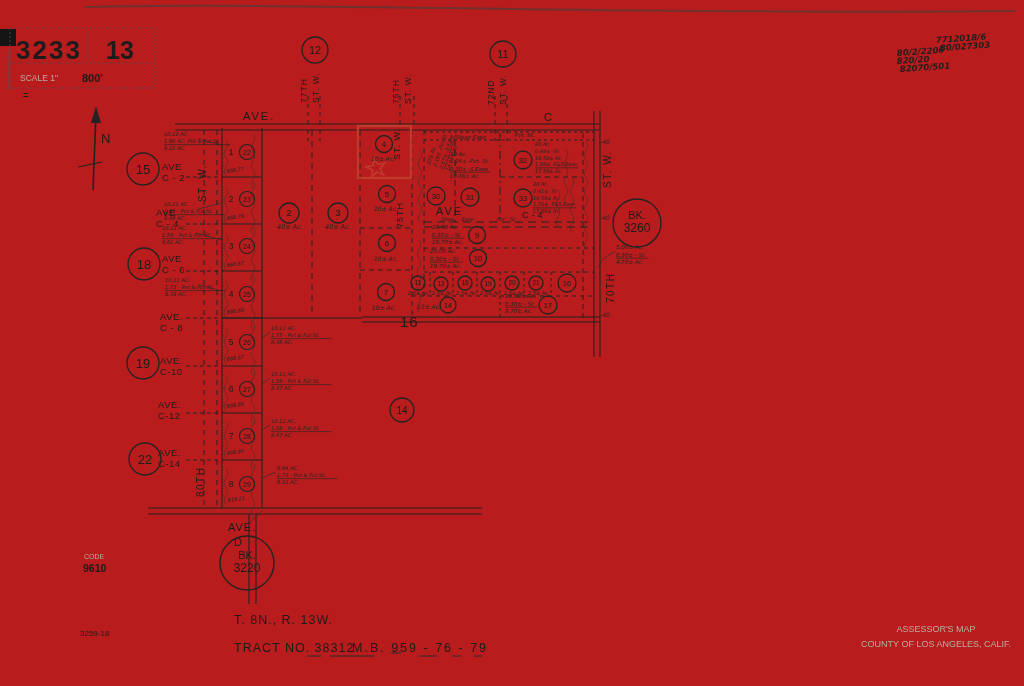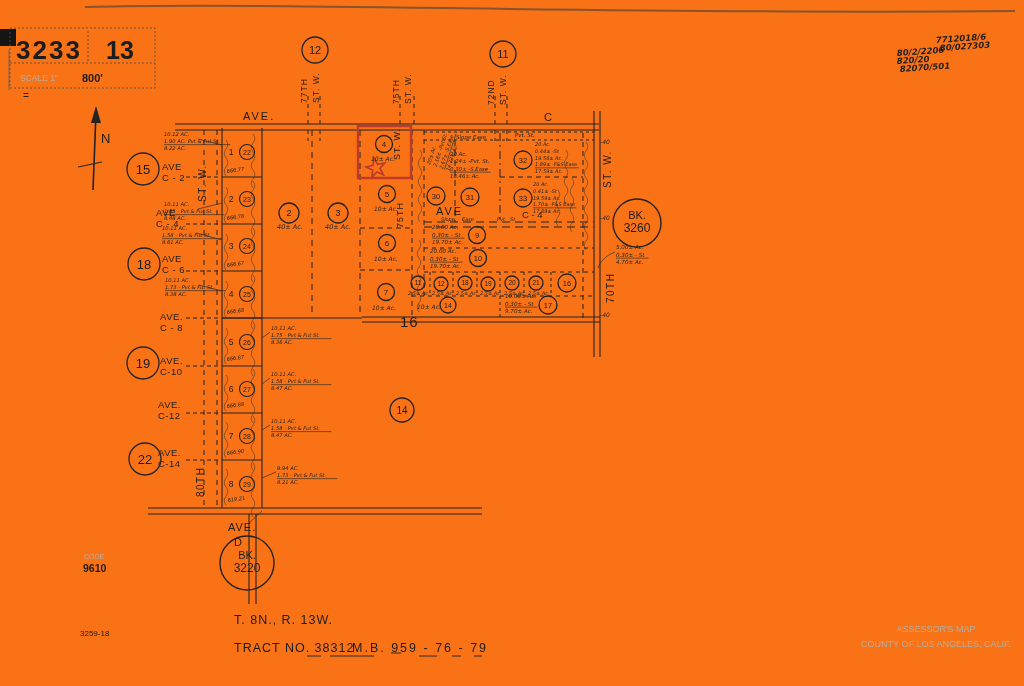--- a/index.html
+++ b/index.html
@@ -1,16 +1,16 @@
 <!DOCTYPE html>
 <html><head>
 <meta charset="utf-8">
 <style>
   html,body{margin:0;padding:0;background:#9a9a9a;}
-  .page{position:relative;width:1024px;height:686px;background:#f97316;overflow:hidden;
+  .page{position:relative;width:1024px;height:686px;background:#b91c1c;overflow:hidden;
         font-family:"Liberation Sans",sans-serif;}
   svg{position:absolute;left:0;top:0;}
   .t-print{font-family:"Liberation Sans",sans-serif;fill:#1c1c1c;}
   .t-hand{font-family:"DejaVu Sans",sans-serif;font-style:italic;fill:#242424;}
   .t-hw{font-family:"DejaVu Sans",sans-serif;font-style:italic;font-weight:bold;fill:#1f1f1f;}
   .t-faint{font-family:"Liberation Sans",sans-serif;fill:#b4aea2;}
   .b{font-weight:bold;}
   .ln{stroke:#232323;stroke-width:1.1;fill:none;}
   .ln2{stroke:#232323;stroke-width:1.6;fill:none;}
   .thin{stroke:#2c2c2c;stroke-width:.7;fill:none;}

